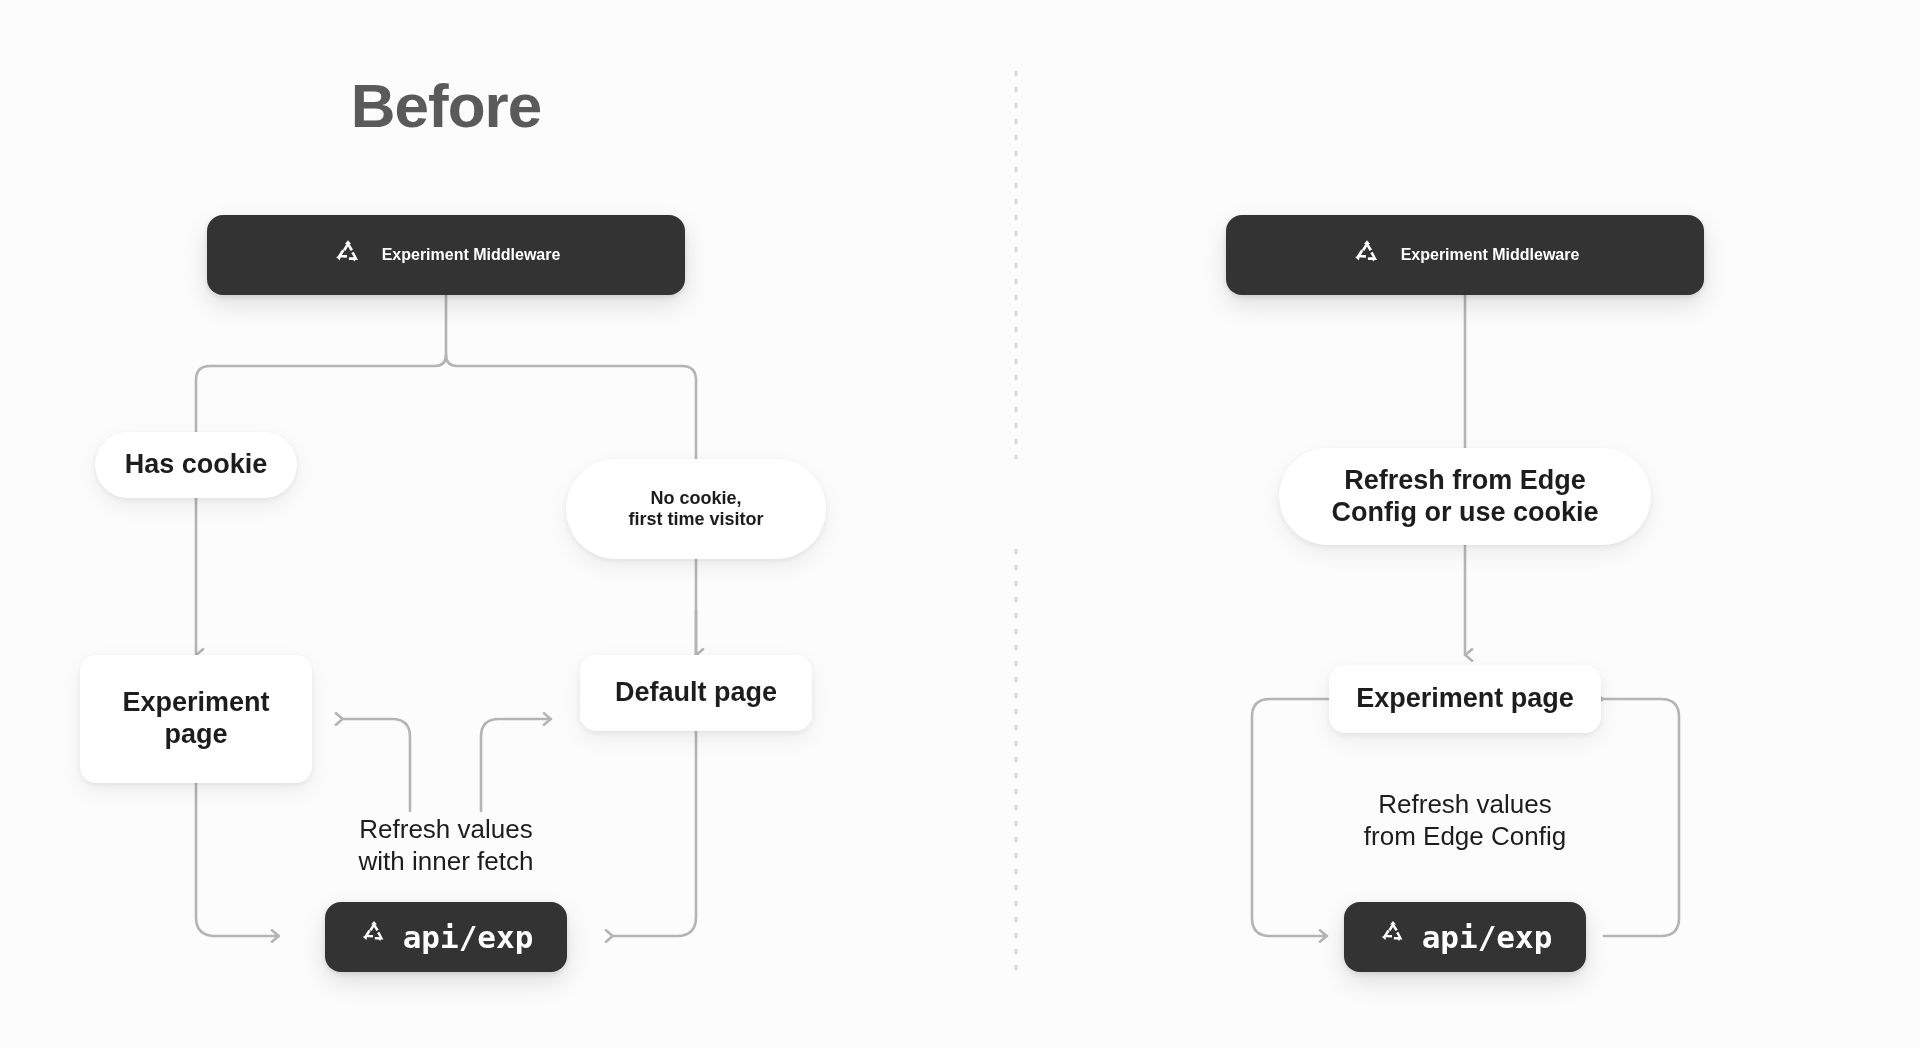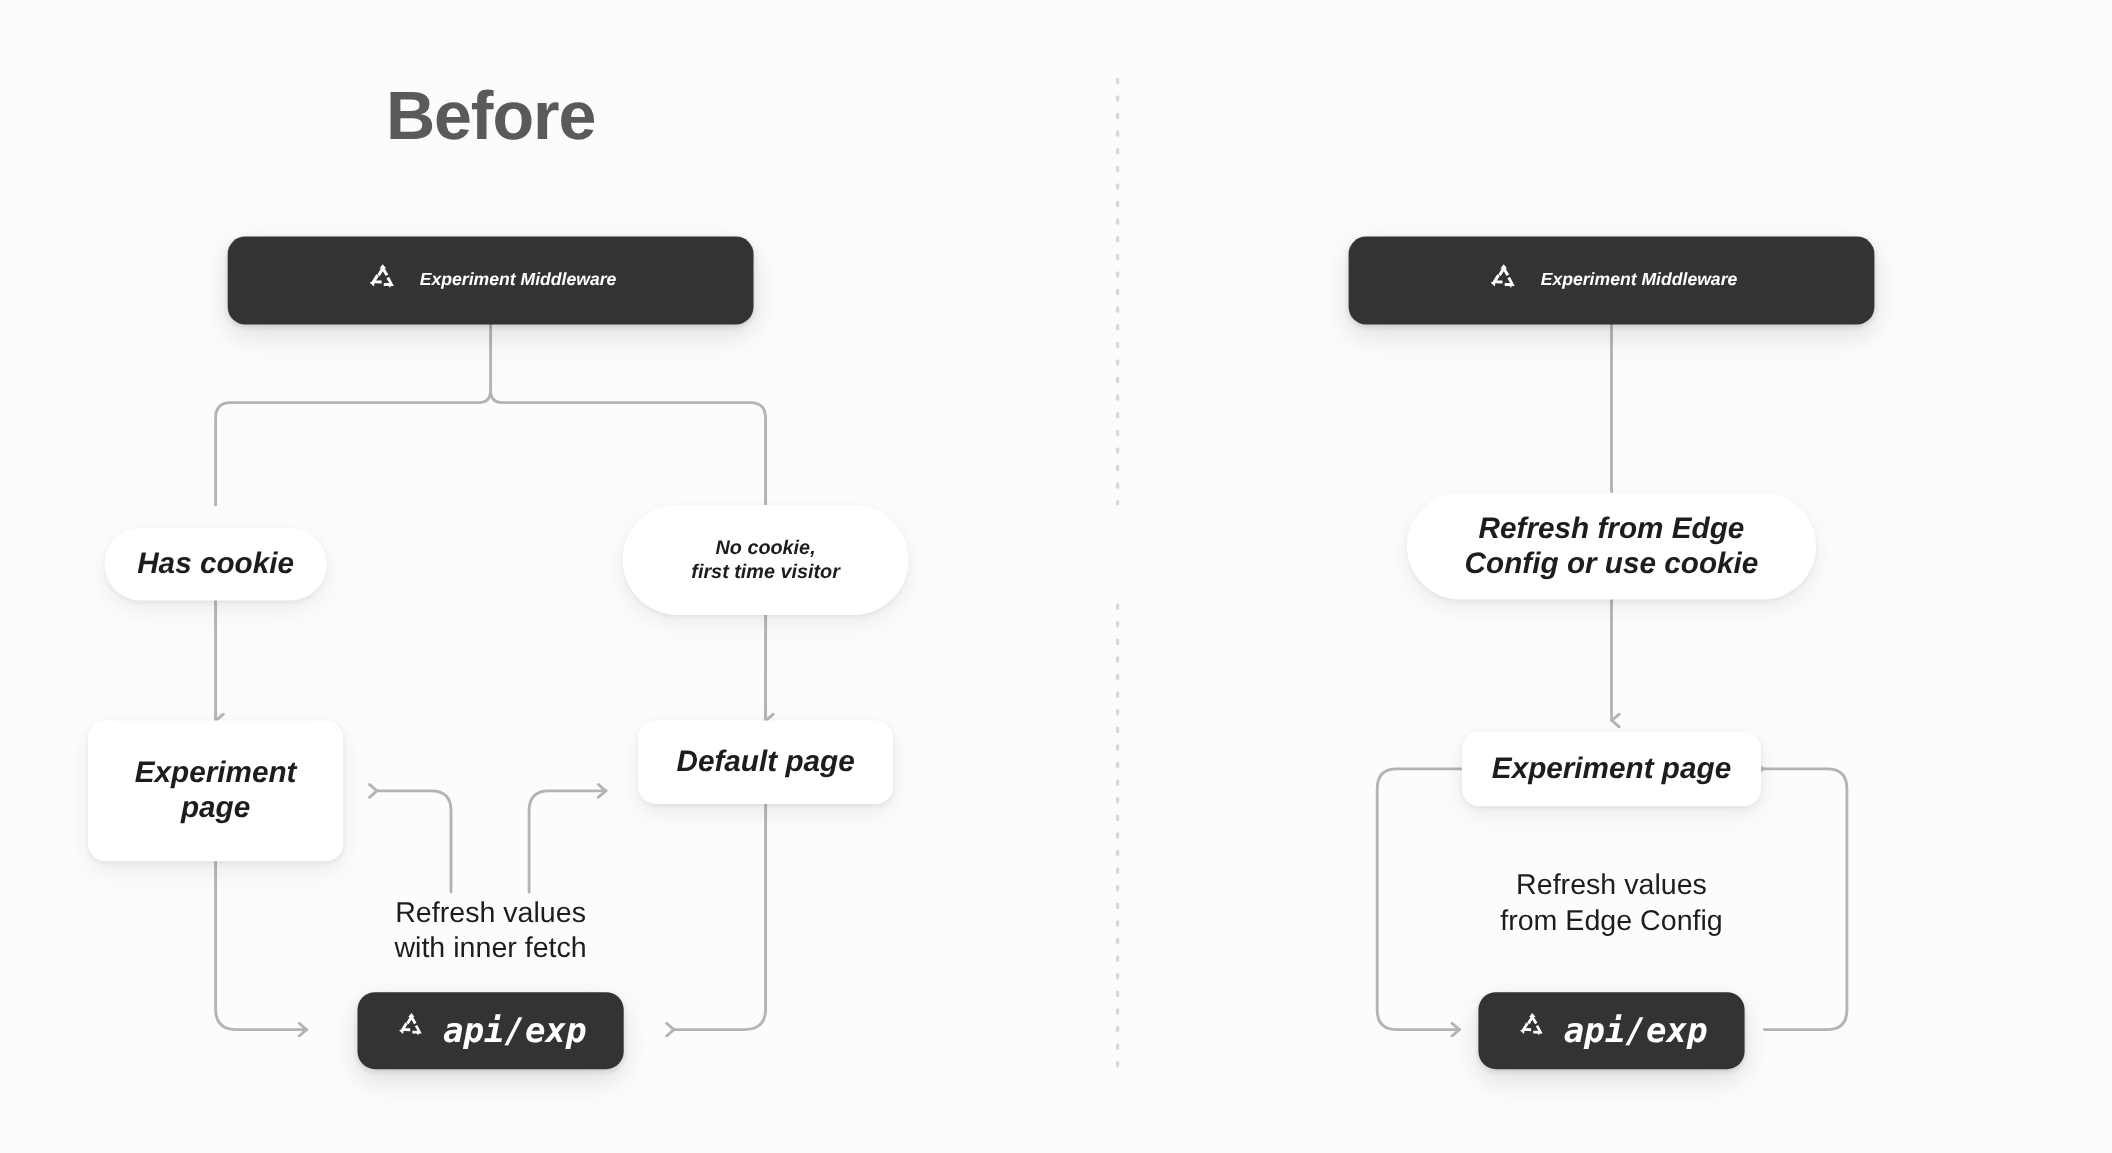--- a/index.html
+++ b/index.html
@@ -59,21 +59,21 @@
   .node.dark {
     background: #333333;
     color: #ffffff;
     font-weight: 700;
     box-shadow: 0 2px 5px rgba(0,0,0,0.10), 0 10px 26px rgba(0,0,0,0.12);
   }
 
   .pill { border-radius: 999px; }
   .card { border-radius: 16px; }
 
-  .node .label { line-height: 1.18; font-style: italic; }
+  .node .label { line-height: 1.18; }
 
   .mono .label {
     font-family: "DejaVu Sans Mono", "Liberation Mono", monospace;
     font-weight: 700;
     letter-spacing: 0px;
   }
 
   .vercel-icon {
     flex: 0 0 auto;
     display: inline-block;
@@ -169,21 +169,21 @@
           <path d="M5.2 20.2 L10.1 12.4 L12.5 13.8 L9.9 18.0 L14.9 18.0 L14.9 20.8 Z"></path>
           <path d="M22.6 24.6 L19.6 21.0 L24.2 20.9 Z"></path>
           <path d="M4.0 19.9 L8.8 18.9 L7.9 23.4 Z"></path>
           <path d="M16.0 3.2 L19.1 7.0 L12.9 7.0 Z"></path>
         </g>
       </svg>
     </span>
     <span class="label">Experiment Middleware</span>
   </div>
 
-  <div class="node light pill" style="left:196px; top:480px; width:202px; height:66px; font-size:27px; padding:0 22px;align-items:center;">
+  <div class="node light pill" style="left:196px; top:432px; width:202px; height:66px; font-size:27px; padding:0 22px;align-items:center;">
     <span class="label" style="white-space:pre-line;">Has cookie</span>
   </div>
 
   <div class="node light pill" style="left:696px; top:459px; width:260px; height:100px; font-size:18px; padding:0 22px;">
     <span class="label" style="white-space:pre-line;">No cookie,
 first time visitor</span>
   </div>
 
   <div class="node light card" style="left:196px; top:655px; width:232px; height:128px; font-size:27px; padding:0 20px;">
     <span class="label" style="white-space:pre-line;">Experiment

